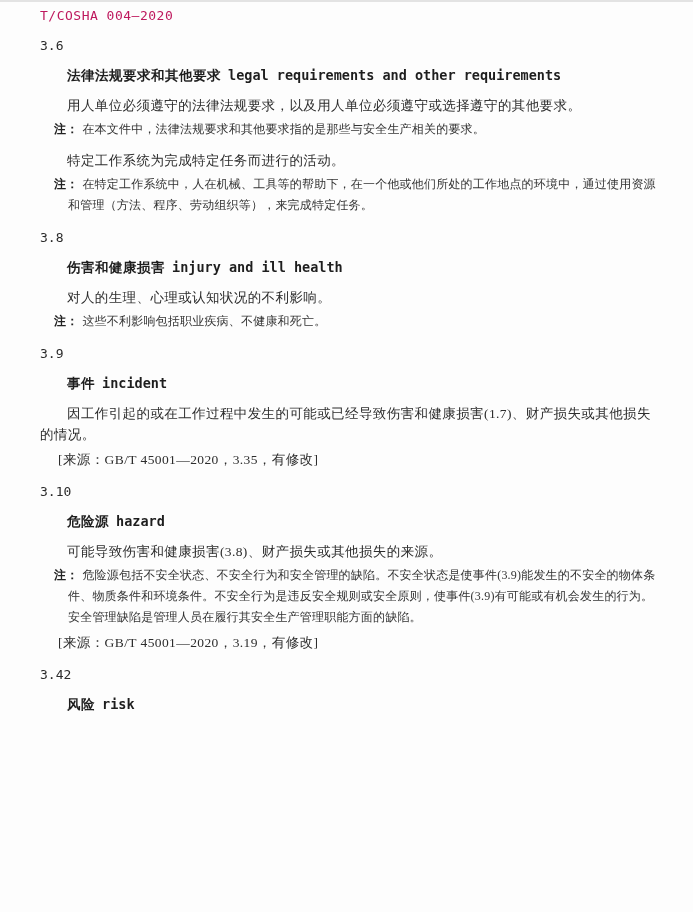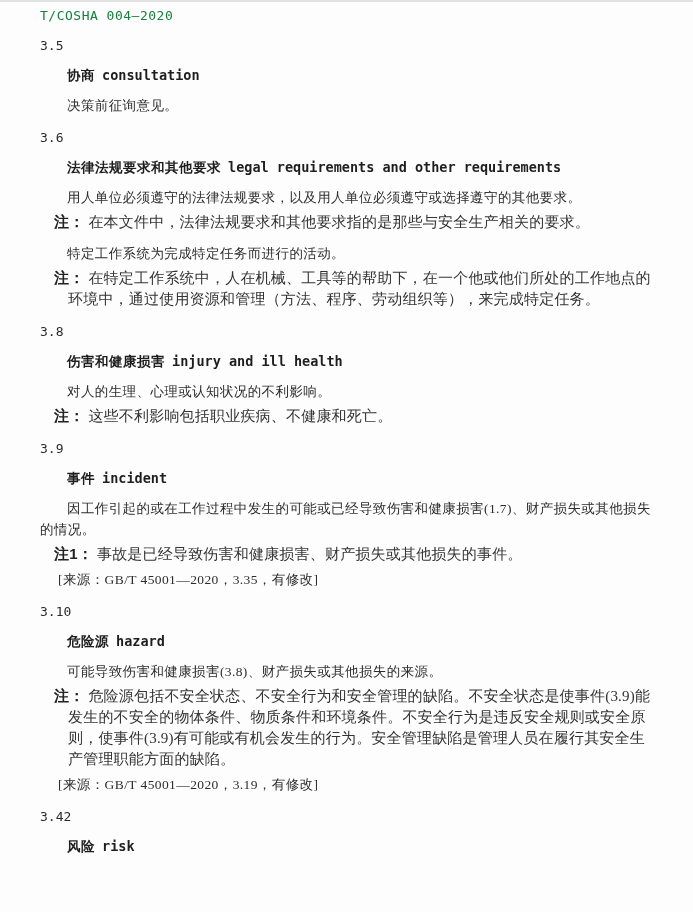--- a/index.html
+++ b/index.html
@@ -19,21 +19,21 @@
     -webkit-font-smoothing: antialiased;
   }
   .page {
     padding: 6px 34px 0 40px;
   }
   .doc-header {
     font-family: "DejaVu Sans Mono", "Liberation Mono", monospace;
     font-size: 13px;
     line-height: 16px;
     letter-spacing: 0.5px;
-    color: #15803d;
+    color: #be185d;
   }
   .sec-num {
     font-family: "DejaVu Sans Mono", "Liberation Mono", monospace;
     font-size: 13px;
     line-height: 16px;
     margin: 14px 0 0 0;
     color: #2b2b2b;
   }
   .term {
     margin: 12px 0 0 27px;
@@ -56,21 +56,21 @@
     font-size: 13.5px;
     line-height: 21px;
     text-indent: 2em;
     letter-spacing: 0.4px;
     color: #2d2d2d;
   }
   .note {
     margin: 3px 0 0 14px;
     padding-left: 14px;
     text-indent: -14px;
-    font-size: 15px;
+    font-size: 12px;
     line-height: 21px;
     letter-spacing: 0.2px;
     color: #333333;
   }
   .note .note-label {
     font-weight: bold;
     font-family: "Liberation Sans", "DejaVu Sans", sans-serif;
     color: #222222;
     margin-right: 4px;
   }
@@ -82,25 +82,20 @@
     color: #2d2d2d;
   }
 </style>
 </head>
 <body>
 
 <div class="page">
 
   <div class="doc-header">T/COSHA 004—2020</div>
 
-  <section>
-    <div class="sec-num">3.5</div>
-    <div class="term"><span class="term-zh">协商</span><span class="term-en">consultation</span></div>
-    <p class="def">决策前征询意见。</p>
-  </section>
 
   <section>
     <div class="sec-num">3.6</div>
     <div class="term"><span class="term-zh">法律法规要求和其他要求</span><span class="term-en">legal requirements and other requirements</span></div>
     <p class="def">用人单位必须遵守的法律法规要求，以及用人单位必须遵守或选择遵守的其他要求。</p>
     <p class="note"><span class="note-label">注：</span><span>在本文件中，法律法规要求和其他要求指的是那些与安全生产相关的要求。</span></p>
   </section>
 
   <section>
     <p class="def">特定工作系统为完成特定任务而进行的活动。</p>
@@ -111,21 +106,20 @@
     <div class="sec-num">3.8</div>
     <div class="term"><span class="term-zh">伤害和健康损害</span><span class="term-en">injury and ill health</span></div>
     <p class="def">对人的生理、心理或认知状况的不利影响。</p>
     <p class="note"><span class="note-label">注：</span><span>这些不利影响包括职业疾病、不健康和死亡。</span></p>
   </section>
 
   <section>
     <div class="sec-num">3.9</div>
     <div class="term"><span class="term-zh">事件</span><span class="term-en">incident</span></div>
     <p class="def">因工作引起的或在工作过程中发生的可能或已经导致伤害和健康损害(1.7)、财产损失或其他损失的情况。</p>
-    <p class="note"><span class="note-label">注1：</span><span>事故是已经导致伤害和健康损害、财产损失或其他损失的事件。</span></p>
     <p class="source">[来源：GB/T 45001—2020，3.35，有修改]</p>
   </section>
 
   <section>
     <div class="sec-num">3.10</div>
     <div class="term"><span class="term-zh">危险源</span><span class="term-en">hazard</span></div>
     <p class="def">可能导致伤害和健康损害(3.8)、财产损失或其他损失的来源。</p>
     <p class="note"><span class="note-label">注：</span><span>危险源包括不安全状态、不安全行为和安全管理的缺陷。不安全状态是使事件(3.9)能发生的不安全的物体条件、物质条件和环境条件。不安全行为是违反安全规则或安全原则，使事件(3.9)有可能或有机会发生的行为。安全管理缺陷是管理人员在履行其安全生产管理职能方面的缺陷。</span></p>
     <p class="source">[来源：GB/T 45001—2020，3.19，有修改]</p>
   </section>

